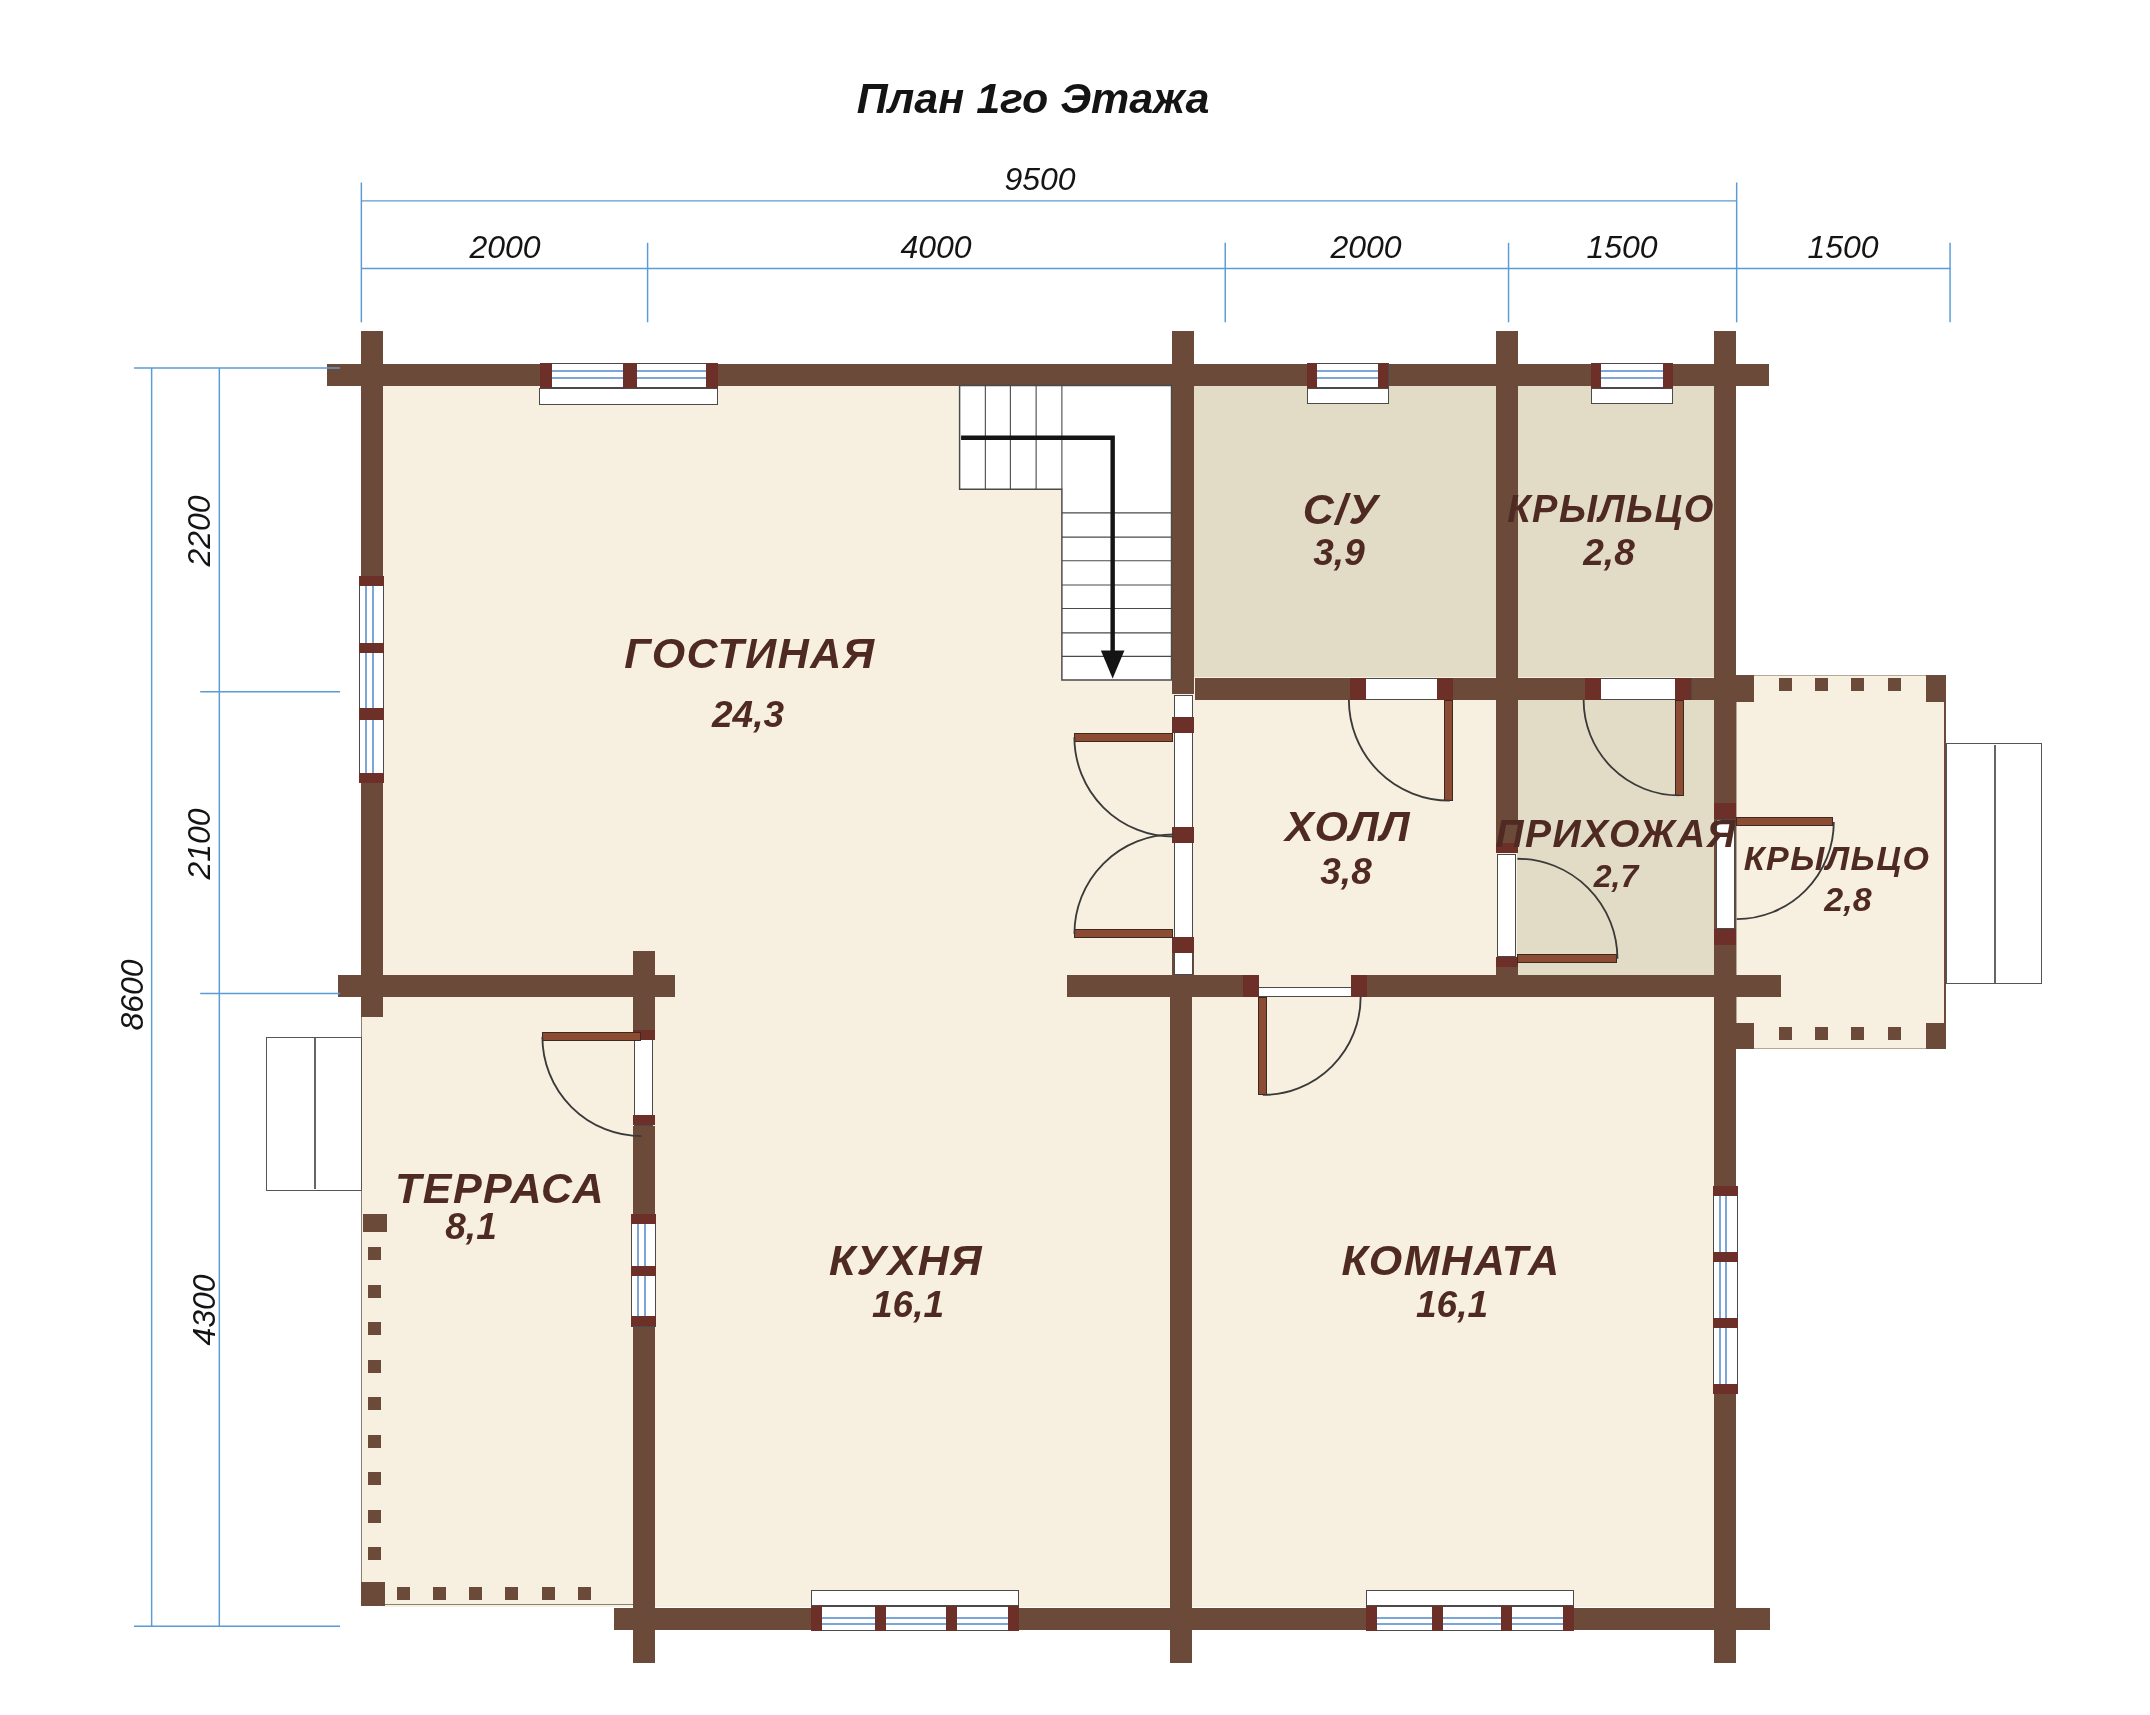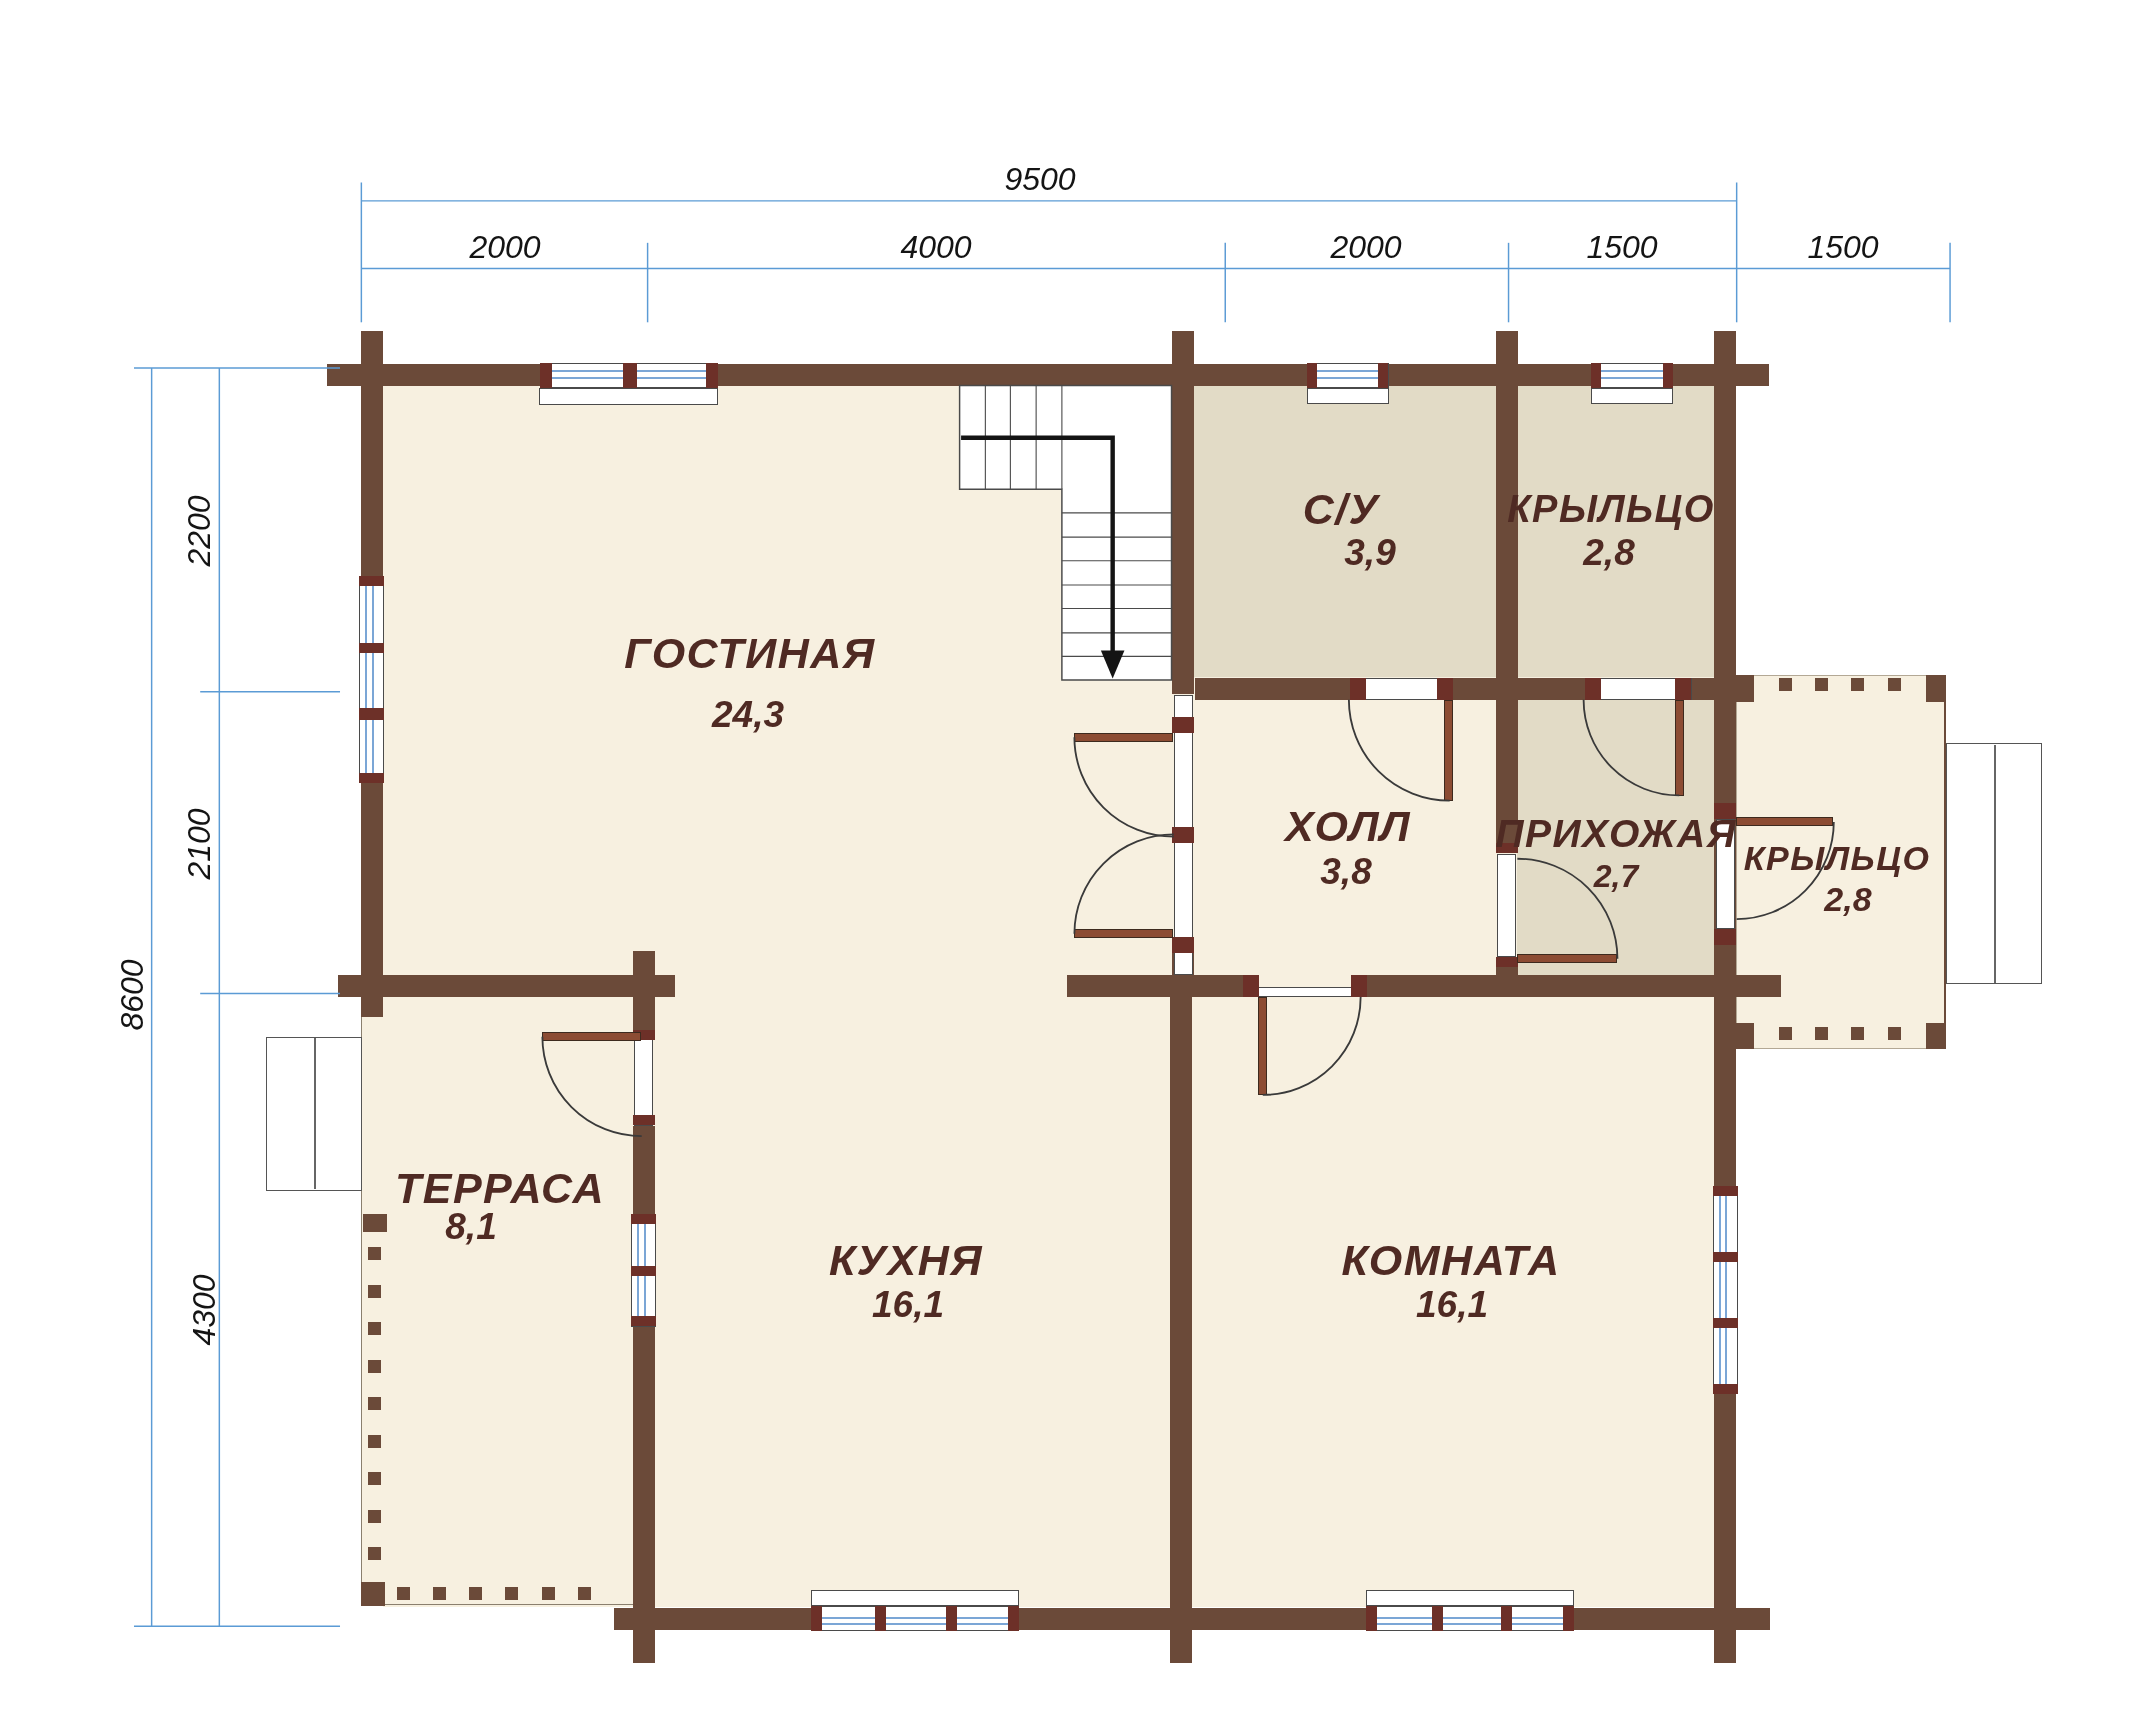--- a/index.html
+++ b/index.html
@@ -245,36 +245,37 @@
       <line x1="2650" y1="330" x2="2650" y2="438"></line>
       <line x1="206" y1="500" x2="206" y2="2210"></line>
       <line x1="298" y1="500" x2="298" y2="2210"></line>
       <line x1="182" y1="500" x2="462" y2="500"></line>
       <line x1="272" y1="940" x2="462" y2="940"></line>
       <line x1="272" y1="1350" x2="462" y2="1350"></line>
       <line x1="182" y1="2210" x2="462" y2="2210"></line>
     </g>
   </svg>
 
+  <div class="title" style="left:1033px;top:98px;">План 1го Этажа</div>
 
   <div class="dim" style="left:1040px;top:179px;">9500</div>
   <div class="dim" style="left:505px;top:247px;">2000</div>
   <div class="dim" style="left:936px;top:247px;">4000</div>
   <div class="dim" style="left:1366px;top:247px;">2000</div>
   <div class="dim" style="left:1622px;top:247px;">1500</div>
   <div class="dim" style="left:1843px;top:247px;">1500</div>
   <div class="dimv" style="left:132px;top:995px;">8600</div>
   <div class="dimv" style="left:199px;top:531px;">2200</div>
   <div class="dimv" style="left:199px;top:844px;">2100</div>
   <div class="dimv" style="left:204px;top:1310px;">4300</div>
 
   <div class="rname" style="left:750px;top:653px;">ГОСТИНАЯ</div>
   <div class="rarea" style="left:748px;top:715px;">24,3</div>
   <div class="rname" style="left:1341px;top:509px;">С/У</div>
-  <div class="rarea" style="left:1370px;top:553px;">3,9</div>
+  <div class="rarea" style="left:1339px;top:553px;">3,9</div>
   <div class="rname" style="left:1611px;top:509px;font-size:38px;">КРЫЛЬЦО</div>
   <div class="rarea" style="left:1609px;top:553px;">2,8</div>
   <div class="rname" style="left:1348px;top:826px;">ХОЛЛ</div>
   <div class="rarea" style="left:1346px;top:872px;">3,8</div>
   <div class="rname" style="left:1616px;top:834px;font-size:39px;">ПРИХОЖАЯ</div>
   <div class="rarea" style="left:1616px;top:876px;font-size:32px;">2,7</div>
   <div class="rname" style="left:1837px;top:858px;font-size:34px;text-align:right;">КРЫЛЬЦО</div>
   <div class="rarea" style="left:1848px;top:899px;font-size:34px;">2,8</div>
   <div class="rname" style="left:500px;top:1188px;">ТЕРРАСА</div>
   <div class="rarea" style="left:471px;top:1227px;">8,1</div>

